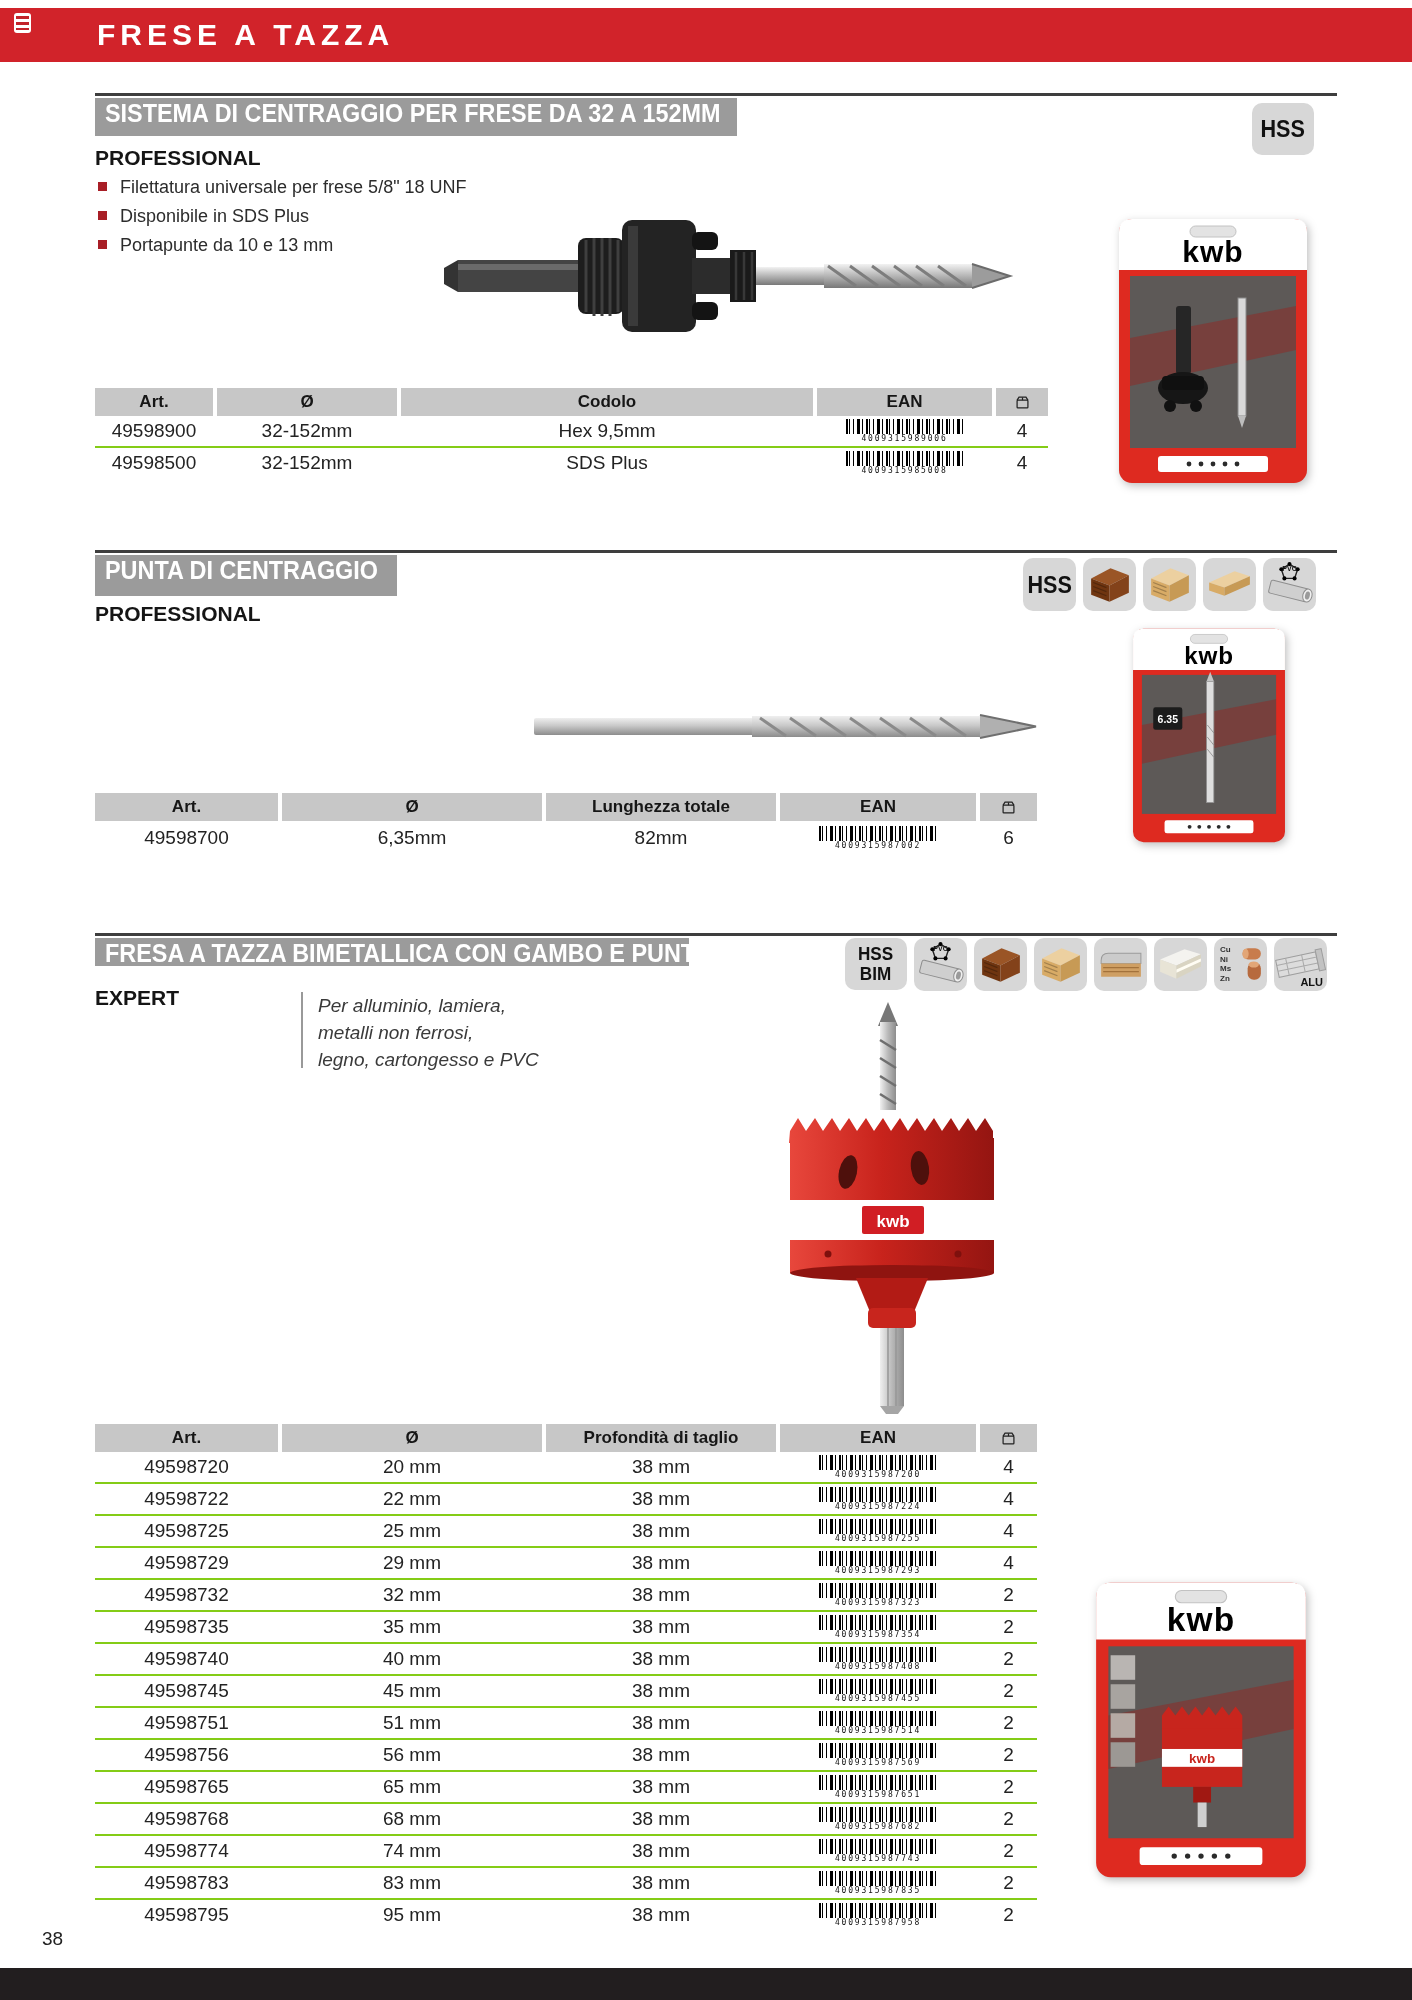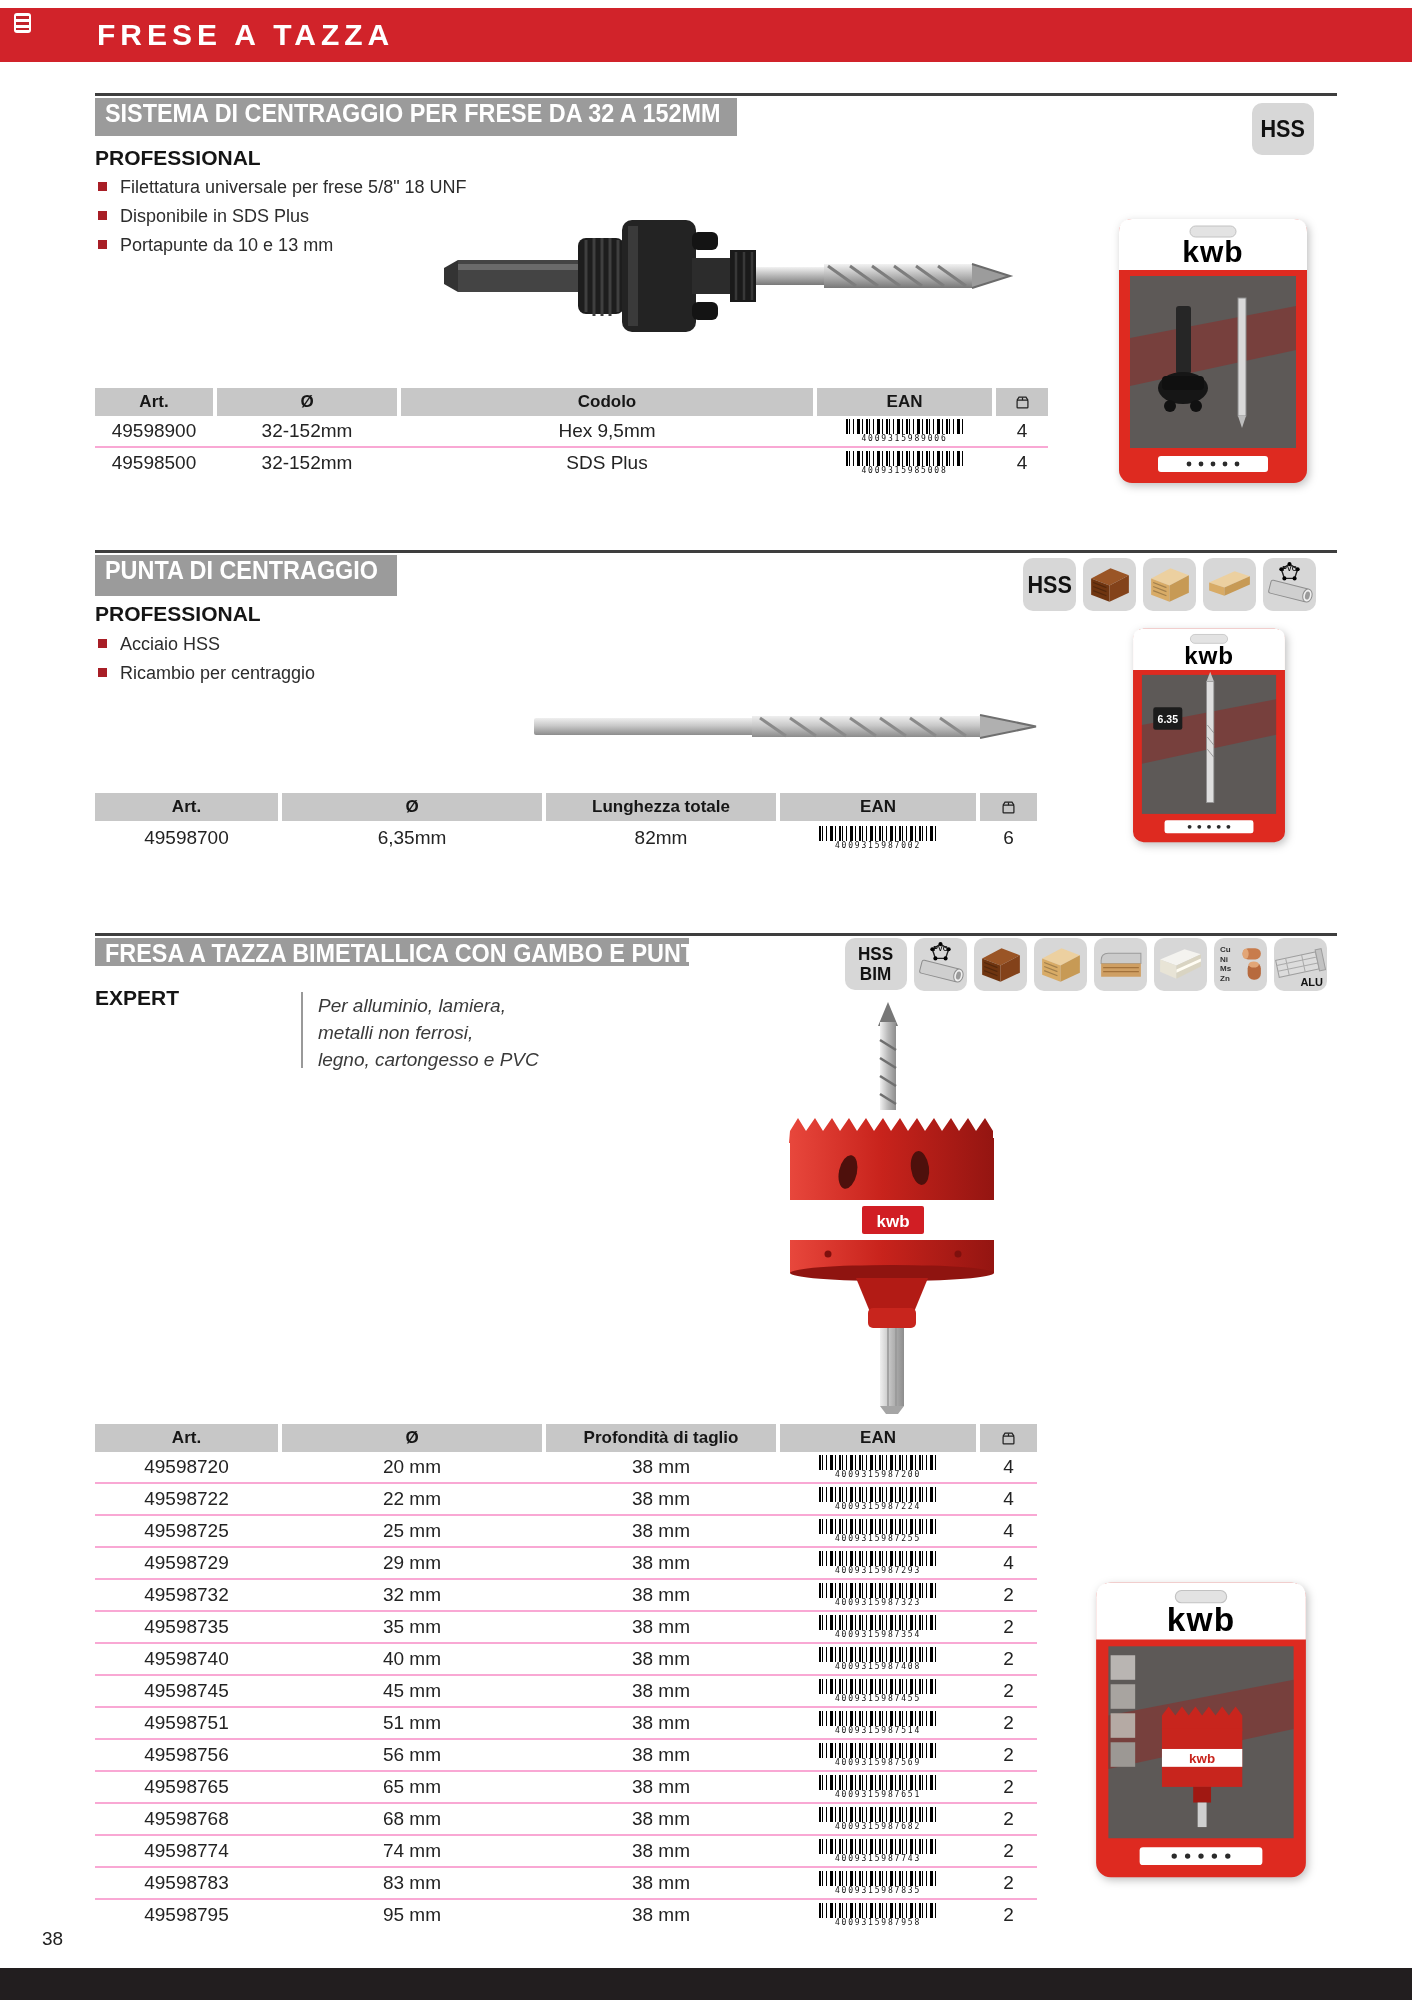--- a/index.html
+++ b/index.html
@@ -32,21 +32,21 @@
   .pvc-lbl{position:absolute;top:7px;left:50%;transform:translateX(-50%);font-size:7px;font-weight:bold;color:#111;}
   .metal-lbl{position:absolute;left:6px;top:7px;font-size:8px;font-weight:bold;color:#333;line-height:9.5px;white-space:pre-line;}
   .alu-lbl{position:absolute;right:4px;bottom:3px;font-size:11px;font-weight:bold;color:#111;}
   
   .ptable{position:absolute;}
   .trow{display:grid;column-gap:4px;align-items:center;}
   .trow .th{background:#c7c7c7;height:28px;display:flex;align-items:center;justify-content:center;
             font-weight:bold;font-size:17px;color:#161616;}
   .t-std .trow.body{height:30px;}
   .t-mid .trow.body{height:34px;}
-  .trow.body + .trow.body{border-top:2px solid #f9a8d4;}
+  .trow.body + .trow.body{border-top:2px solid #84cc16;}
   .td{text-align:center;font-size:19px;color:#232323;}
   .bc{display:flex;flex-direction:column;align-items:center;line-height:1;}
   .bars{width:118px;height:15px;background:
      repeating-linear-gradient(90deg,#000 0 2px,#fff 2px 3px,#000 3px 4px,#fff 4px 7px,#000 7px 8px,
      #fff 8px 11px,#000 11px 14px,#fff 14px 16px,#000 16px 17px,#fff 17px 20px);}
   .bcn{font-family:"DejaVu Sans Mono",monospace;font-size:8px;letter-spacing:1.8px;color:#111;margin-top:1px;}
   
   .note{position:absolute;font-style:italic;font-size:19px;color:#3a3a3a;line-height:27px;}
   .vline{position:absolute;width:2px;background:#999;}
   .imgbox{position:absolute;}
@@ -224,30 +224,20 @@
           <circle cx="26" cy="6" r="2"></circle>
           <circle cx="34" cy="11" r="2"></circle>
           <circle cx="31" cy="20" r="2"></circle>
           <circle cx="21" cy="20" r="2"></circle>
           <circle cx="18" cy="11" r="2"></circle>
         </svg>
         <span class="pvc-lbl">PVC</span>
       </div>
     </div>
   <div class="grade" style="left:95px;top:602px">PROFESSIONAL</div>
-  <ul class="feat" style="left:98px;top:634px">
-      <li>
-        <span class="sq"></span>
-        <span>Acciaio HSS</span>
-      </li>
-      <li>
-        <span class="sq"></span>
-        <span>Ricambio per centraggio</span>
-      </li>
-    </ul>
 
   <div class="imgbox" style="left:528px;top:688px;width:540px;height:78px">
     <svg viewBox="0 0 540 78">
       <defs>
         <linearGradient id="stv2" x1="0" y1="0" x2="0" y2="1">
           <stop offset="0" stop-color="#efefef"></stop>
             <stop offset=".45" stop-color="#c9c9c9"></stop>
             <stop offset="1" stop-color="#8c8c8c"></stop>
         </linearGradient>
       </defs>

